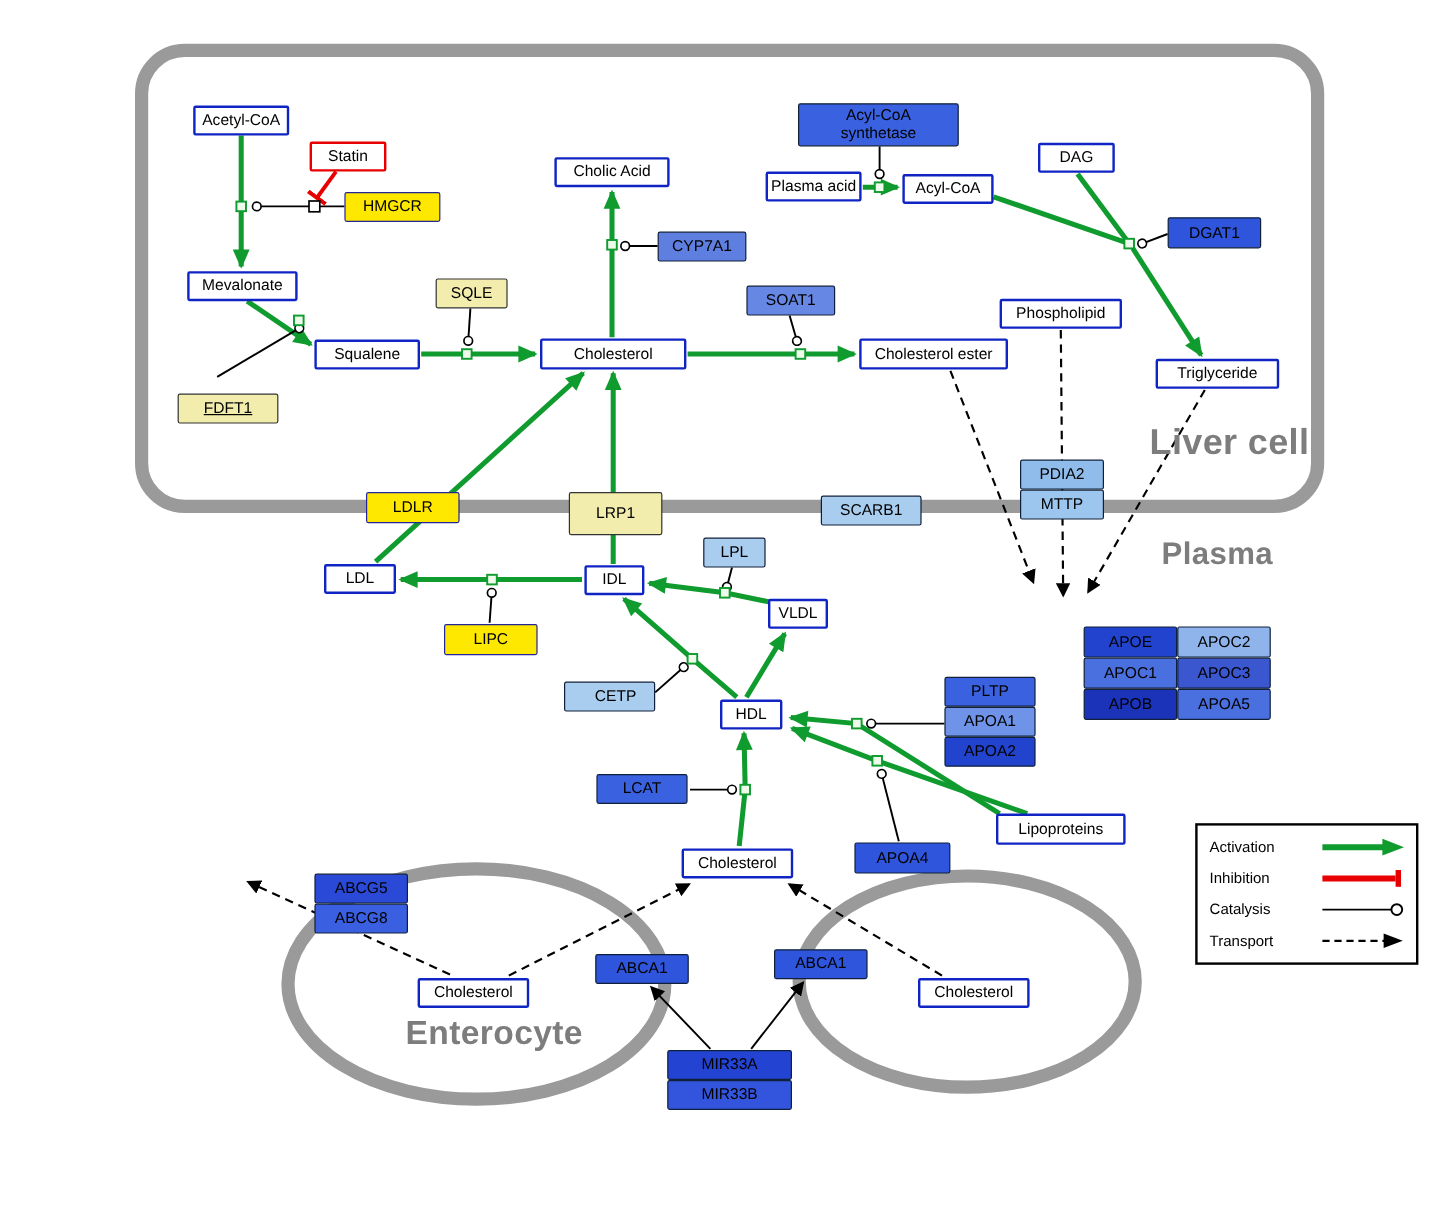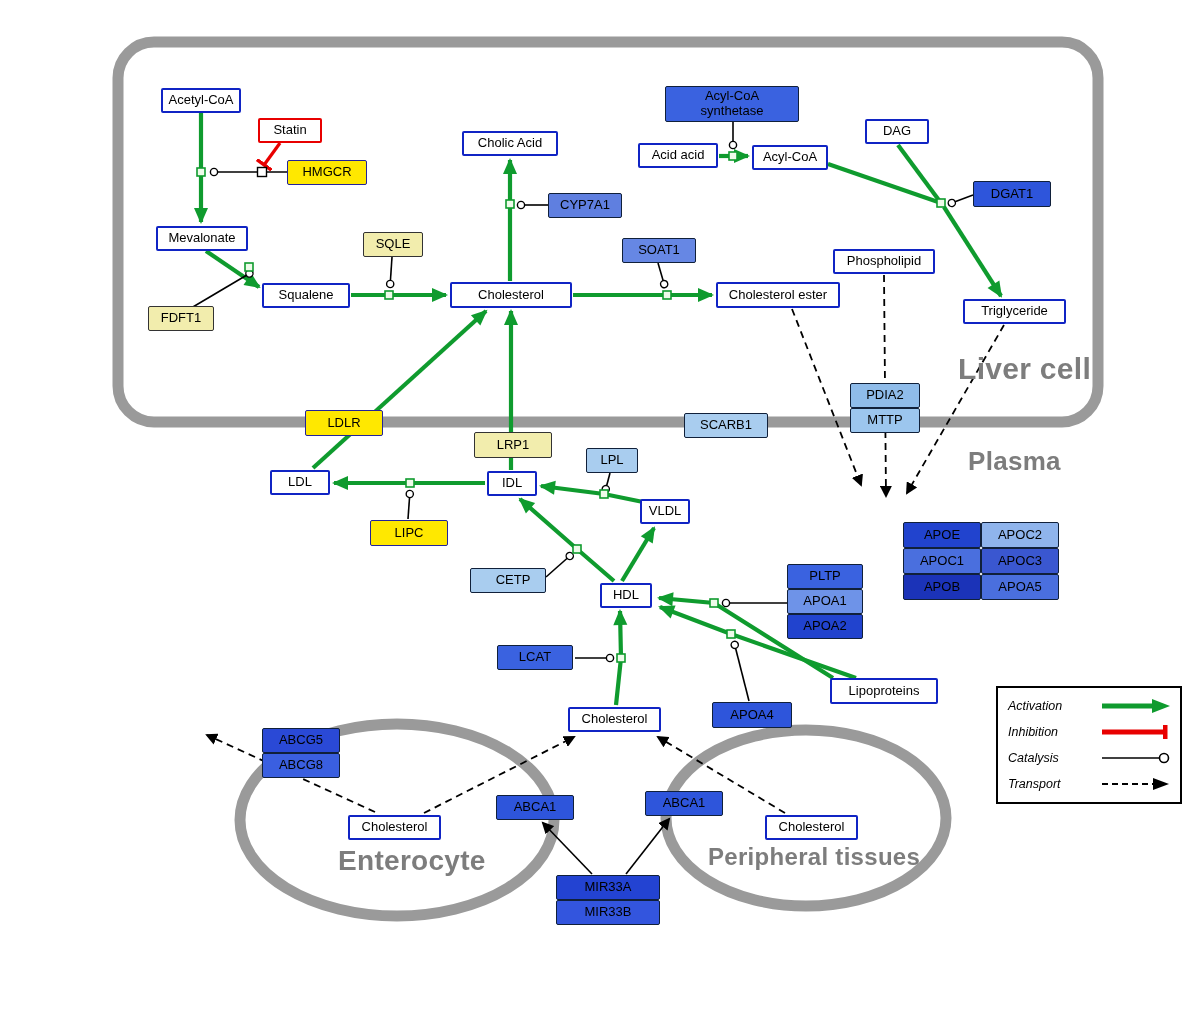--- a/index.html
+++ b/index.html
@@ -21,21 +21,21 @@
   .enzyme-pale{background:#f2edad;border:1.5px solid #333;}
   .gene{border:1.5px solid #10203a;}
   .compartment-label{
     position:absolute;z-index:2;font-weight:bold;color:#7d7d7d;
     white-space:nowrap;letter-spacing:.3px;
   }
   #legend{
     position:absolute;z-index:3;background:#fff;border:2px solid #000;
     padding:6px 8px 6px 10px;display:flex;flex-direction:column;justify-content:space-between;
   }
-  .legend-row{display:flex;align-items:center;justify-content:space-between;height:23px;font-style:italic;}
+  .legend-row{display:flex;align-items:center;justify-content:space-between;height:23px;}
   .legend-label{font-size:12.5px;color:#000;margin-right:8px;}
   .edge-activation{stroke:#0f9b2e;stroke-width:4.2;fill:none;}
   .edge-catalysis{stroke:#000;stroke-width:1.6;fill:none;}
   .edge-inhibition{stroke:#e80000;stroke-width:3.2;fill:none;}
   .edge-transport{stroke:#000;stroke-width:1.8;fill:none;stroke-dasharray:7 5;}
   .edge-regulation{stroke:#000;stroke-width:1.6;fill:none;}
 </style>
 </head>
 <body>
 
@@ -127,39 +127,38 @@
         <rect x="617" y="654" width="8" height="8" fill="#eefbea" stroke="#0f9b2e" stroke-width="1.6"></rect>
         <rect x="710" y="599" width="8" height="8" fill="#eefbea" stroke="#0f9b2e" stroke-width="1.6"></rect>
         <rect x="727" y="630" width="8" height="8" fill="#eefbea" stroke="#0f9b2e" stroke-width="1.6"></rect>
         <rect x="257.5" y="167.5" width="9" height="9" fill="#fff" stroke="#000" stroke-width="1.4"></rect>
       </g>
   </svg>
 
   <div class="compartment-label" style="left:958px;top:352px;font-size:30px;">Liver cell</div>
   <div class="compartment-label" style="left:968px;top:446px;font-size:26px;">Plasma</div>
   <div class="compartment-label" style="left:338px;top:845px;font-size:28px;">Enterocyte</div>
-  <div class="compartment-label" style="left:708px;top:843px;font-size:24px;">Peripheral tissues</div>
 
   <div id="node-layer">
       <div class="node metabolite" style="left: 161px; top: 88px; width: 80px; height: 25px;">
         <span>Acetyl-CoA</span>
       </div>
       <div class="node drug" style="left: 258px; top: 118px; width: 64px; height: 25px;">
         <span>Statin</span>
       </div>
       <div class="node enzyme-bright" style="left: 287px; top: 160px; width: 80px; height: 25px;">
         <span>HMGCR</span>
       </div>
       <div class="node metabolite" style="left: 156px; top: 226px; width: 92px; height: 25px;">
         <span>Mevalonate</span>
       </div>
       <div class="node enzyme-pale" style="left: 363px; top: 232px; width: 60px; height: 25px;">
         <span>SQLE</span>
       </div>
-      <div class="node enzyme-pale" style="left: 148px; top: 306px; width: 66px; height: 25px;">
+      <div class="node enzyme-pale" style="left: 148px; top: 328px; width: 84px; height: 25px; text-decoration: underline;">
         <span>FDFT1</span>
       </div>
       <div class="node metabolite" style="left: 262px; top: 283px; width: 88px; height: 25px;">
         <span>Squalene</span>
       </div>
       <div class="node metabolite" style="left: 450px; top: 282px; width: 122px; height: 26px;">
         <span>Cholesterol</span>
       </div>
       <div class="node metabolite" style="left: 462px; top: 131px; width: 96px; height: 25px;">
         <span>Cholic Acid</span>
@@ -171,41 +170,41 @@
         <span>SOAT1</span>
       </div>
       <div class="node metabolite" style="left: 716px; top: 282px; width: 124px; height: 26px;">
         <span>Cholesterol ester</span>
       </div>
       <div class="node gene" style="left: 665px; top: 86px; width: 134px; height: 36px; background: rgb(58, 98, 224);">
         <span>Acyl-CoA
 synthetase</span>
       </div>
       <div class="node metabolite" style="left: 638px; top: 143px; width: 80px; height: 25px;">
-        <span>Acid acid</span>
+        <span>Plasma acid</span>
       </div>
       <div class="node metabolite" style="left: 752px; top: 145px; width: 76px; height: 25px;">
         <span>Acyl-CoA</span>
       </div>
       <div class="node metabolite" style="left: 865px; top: 119px; width: 64px; height: 25px;">
         <span>DAG</span>
       </div>
       <div class="node gene" style="left: 973px; top: 181px; width: 78px; height: 26px; background: rgb(46, 85, 219);">
         <span>DGAT1</span>
       </div>
       <div class="node metabolite" style="left: 833px; top: 249px; width: 102px; height: 25px;">
         <span>Phospholipid</span>
       </div>
       <div class="node metabolite" style="left: 963px; top: 299px; width: 103px; height: 25px;">
         <span>Triglyceride</span>
       </div>
       <div class="node enzyme-bright" style="left: 305px; top: 410px; width: 78px; height: 26px;">
         <span>LDLR</span>
       </div>
-      <div class="node enzyme-pale" style="left: 474px; top: 432px; width: 78px; height: 26px;">
+      <div class="node enzyme-pale" style="left: 474px; top: 410px; width: 78px; height: 36px;">
         <span>LRP1</span>
       </div>
       <div class="node gene" style="left: 684px; top: 413px; width: 84px; height: 25px; background: rgb(169, 205, 239);">
         <span>SCARB1</span>
       </div>
       <div class="node gene" style="left: 850px; top: 383px; width: 70px; height: 25px; background: rgb(143, 188, 234);">
         <span>PDIA2</span>
       </div>
       <div class="node gene" style="left: 850px; top: 408px; width: 70px; height: 25px; background: rgb(156, 198, 238);">
         <span>MTTP</span>

